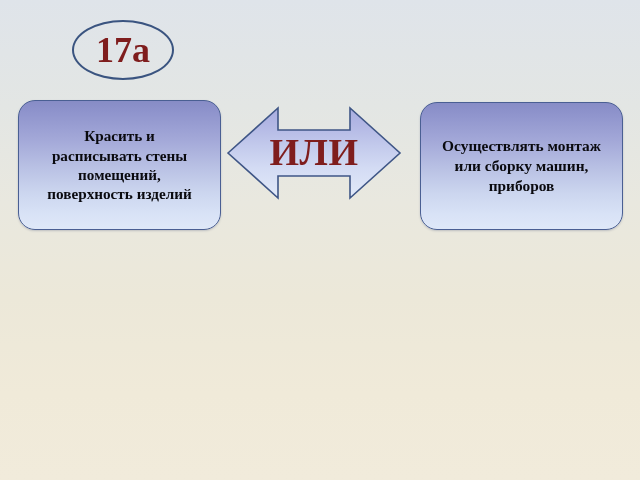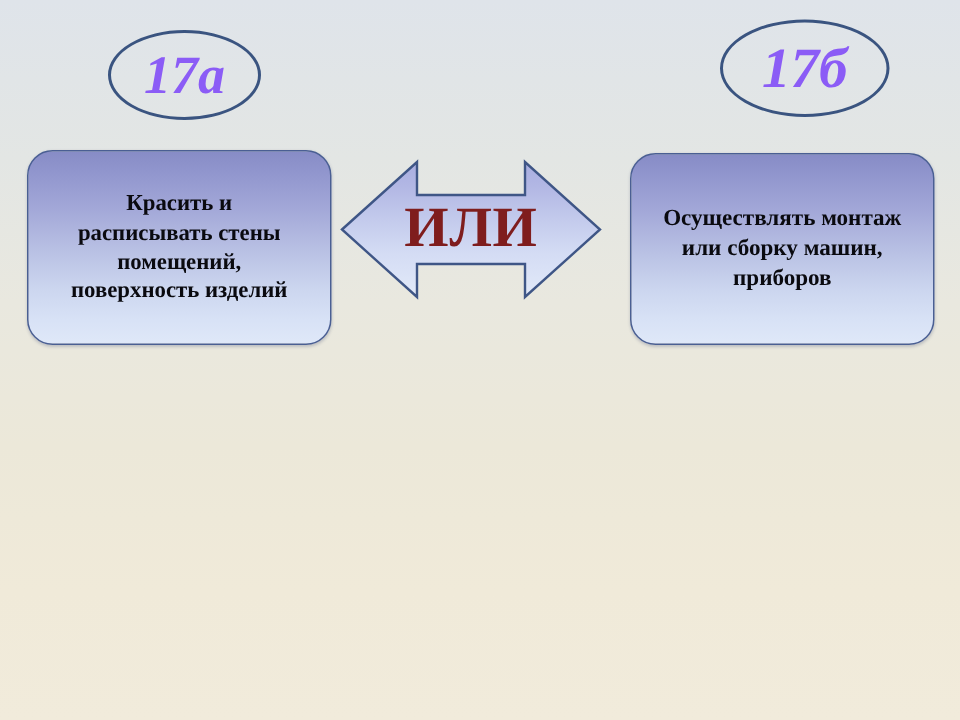--- a/index.html
+++ b/index.html
@@ -35,24 +35,23 @@
     align-items: center;
     justify-content: center;
     border: 2.2px solid #3a5480;
     border-radius: 50%;
     background: transparent;
     box-sizing: border-box;
   }
   .oval-label {
     font-family: "Liberation Serif", serif;
     font-weight: bold;
-    color: #8b5cf6;
+    color: #7f1d1d;
     line-height: 1;
     letter-spacing: 0px;
-    font-style: italic;
   }
 
   #oval-a {
     left: 72px;
     top: 20px;
     width: 102px;
     height: 60px;
   }
   #oval-a .oval-label { font-size: 36px; }
 
@@ -144,23 +143,20 @@
 </style>
 </head>
 <body>
 
 <div class="stage">
 
   <div class="oval" id="oval-a">
     <span class="oval-label">17а</span>
   </div>
 
-  <div class="oval" id="oval-b">
-    <span class="oval-label">17б</span>
-  </div>
 
   <div class="rbox" id="box-right">
     <div class="rbox-text">Осуществлять монтаж
 или сборку машин,
 приборов</div>
   </div>
 
   <div class="rbox" id="box-left">
     <div class="rbox-text">Красить и
 расписывать стены

